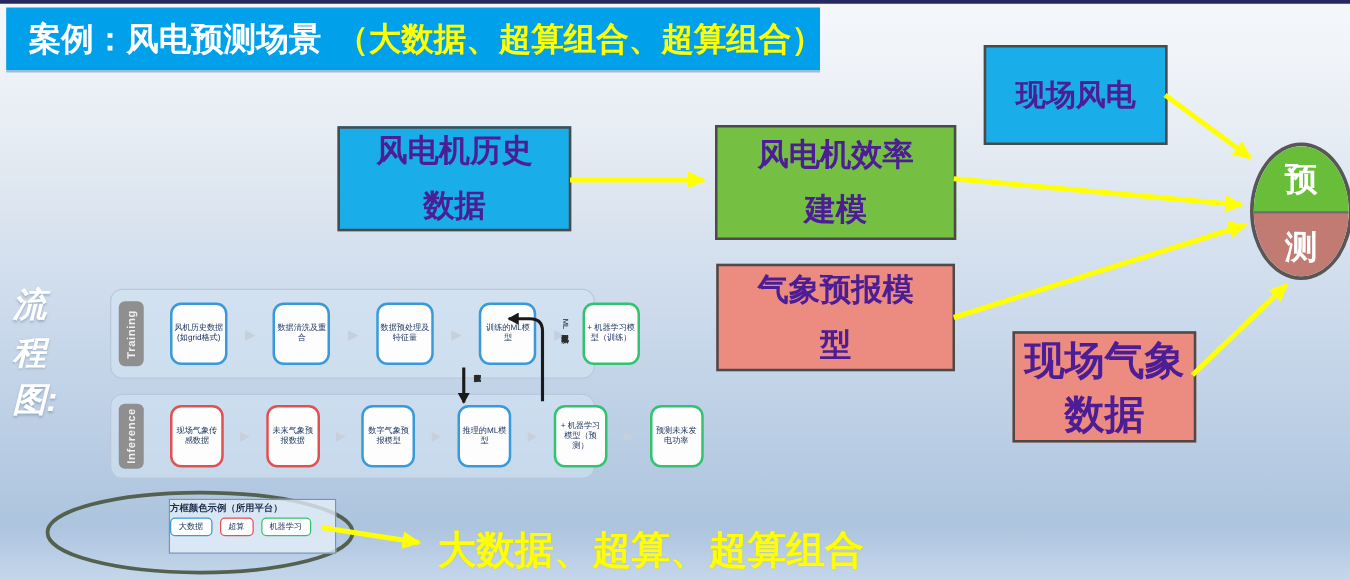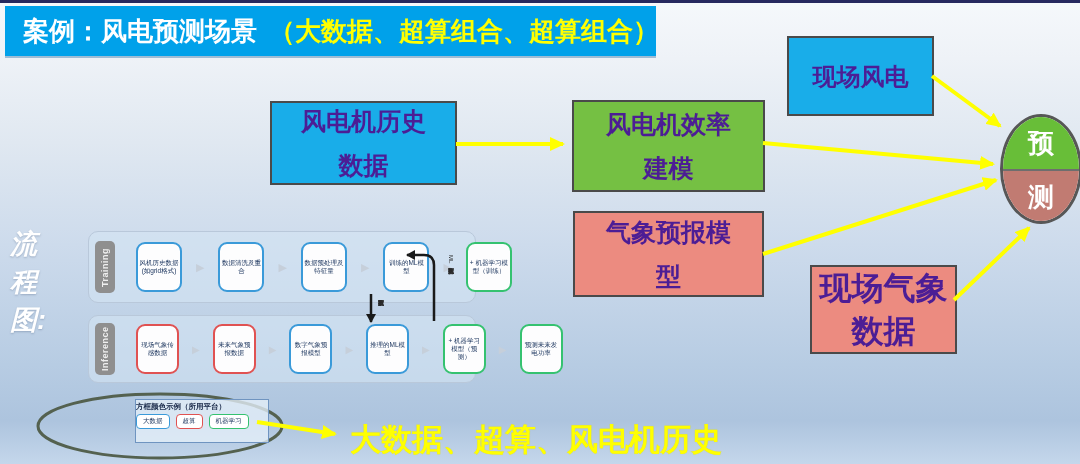--- a/index.html
+++ b/index.html
@@ -149,21 +149,21 @@
 
   <div class="abs layer-content" id="legend">
     <div class="ltitle">方框颜色示例（所用平台）</div>
     <div class="litems">
       <div class="litem" data-border="blue">大数据</div>
       <div class="litem" data-border="red">超算</div>
       <div class="litem" data-border="green">机器学习</div>
     </div>
   </div>
 
-  <div class="abs layer-content" id="bottom-note">大数据、超算、风电机历史</div>
+  <div class="abs layer-content" id="bottom-note">大数据、超算、超算组合</div>
 
   <svg class="abs layer-over" width="1080" height="464" style="left:0;top:0;">
     <defs>
       <marker id="yhead" markerUnits="userSpaceOnUse" markerWidth="16" markerHeight="14" refX="13" refY="7" orient="auto">
         <path d="M0,0 L15,7 L0,14 z" fill="#ffff00"></path>
       </marker>
       <marker id="bhead" markerUnits="userSpaceOnUse" markerWidth="10" markerHeight="10" refX="8" refY="5" orient="auto">
         <path d="M0,0 L9,5 L0,10 z" fill="#1a1a1a"></path>
       </marker>
     </defs>

